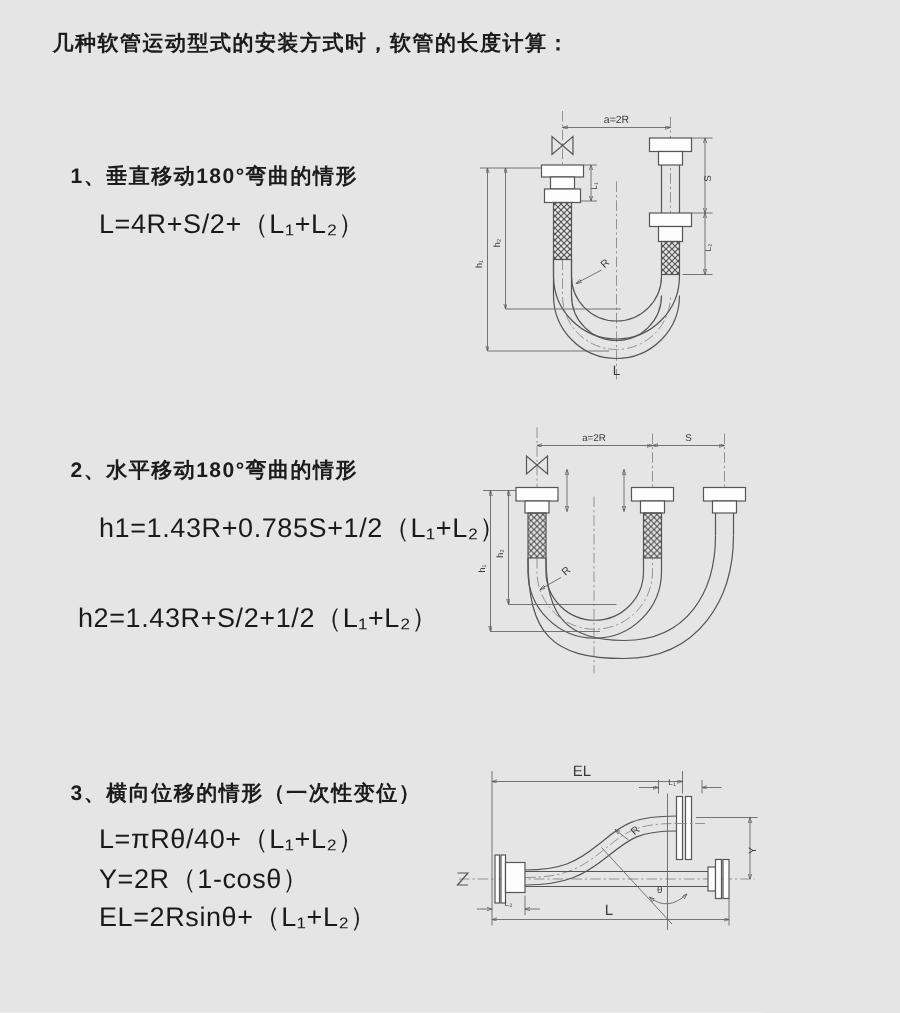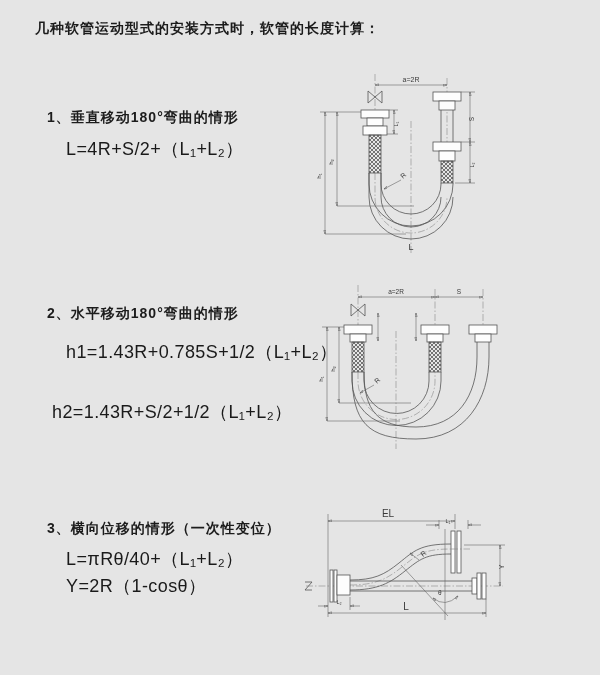--- a/index.html
+++ b/index.html
@@ -33,20 +33,21 @@
   <div class="t hd h1s">1、垂直移动180°弯曲的情形</div>
   <div class="t fm f11">L=4R+S/2+（L₁+L₂）</div>
 
   <div class="t hd h2s">2、水平移动180°弯曲的情形</div>
   <div class="t fm f22">h1=1.43R+0.785S+1/2（L₁+L₂）</div>
   <div class="t fm f23">h2=1.43R+S/2+1/2（L₁+L₂）</div>
 
   <div class="t hd h3s">3、横向位移的情形（一次性变位）</div>
   <div class="t fm f31">L=πRθ/40+（L₁+L₂）</div>
   <div class="t fm f32">Y=2R（1-cosθ）</div>
+  <div class="t fm f33">EL=2Rsinθ+（L₁+L₂）</div>
 
   <svg class="d1" width="285" height="198" viewBox="0 0 285 198">
     <defs>
       <pattern id="hp1" width="4" height="4" patternUnits="userSpaceOnUse">
         <path d="M0,4 L4,0 M0,0 L4,4" stroke="#777" stroke-width="0.5"></path>
       </pattern>
       <marker id="ar1" orient="auto-start-reverse" markerWidth="7" markerHeight="5" refX="6" refY="2">
         <path d="M0,0 L6,2 L0,4 Z" fill="#555" stroke="none"></path>
       </marker>
     </defs>

